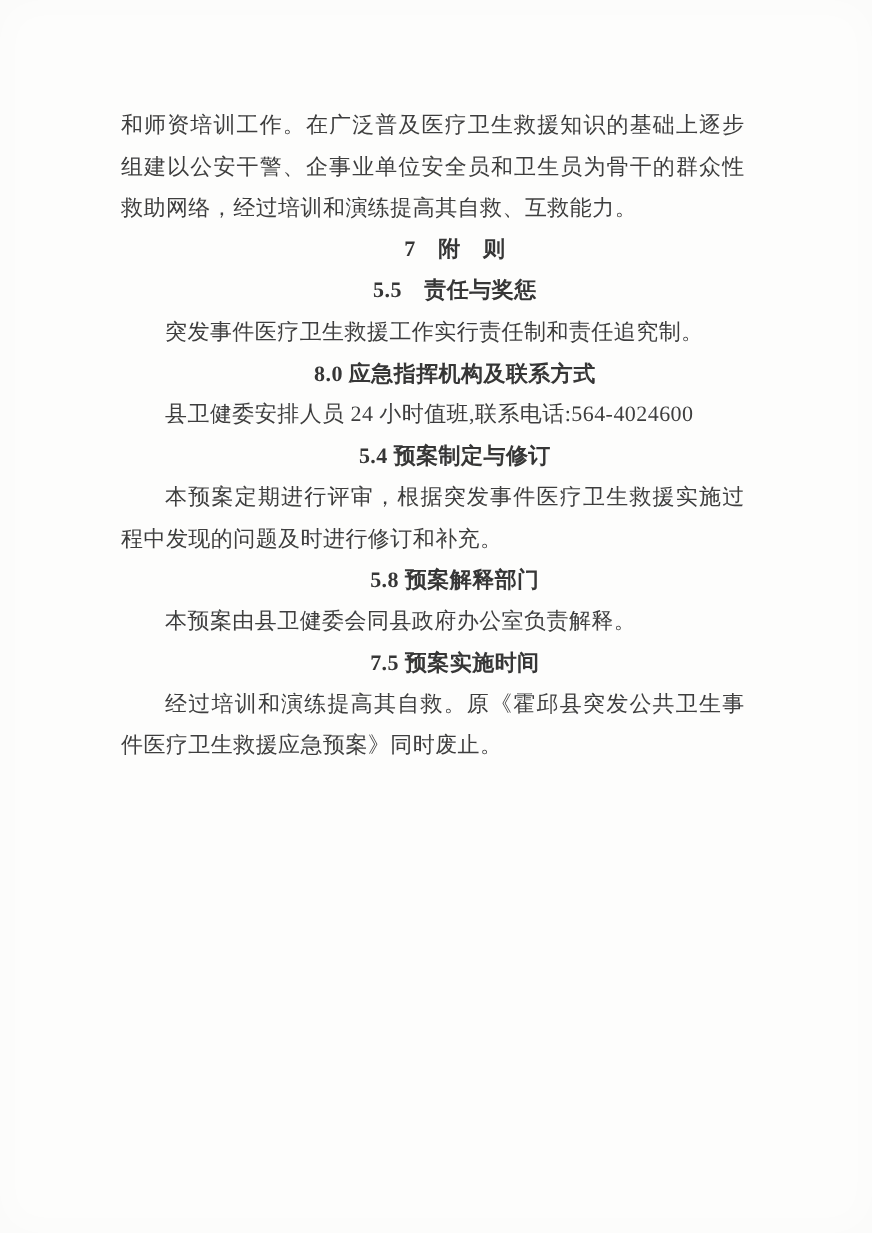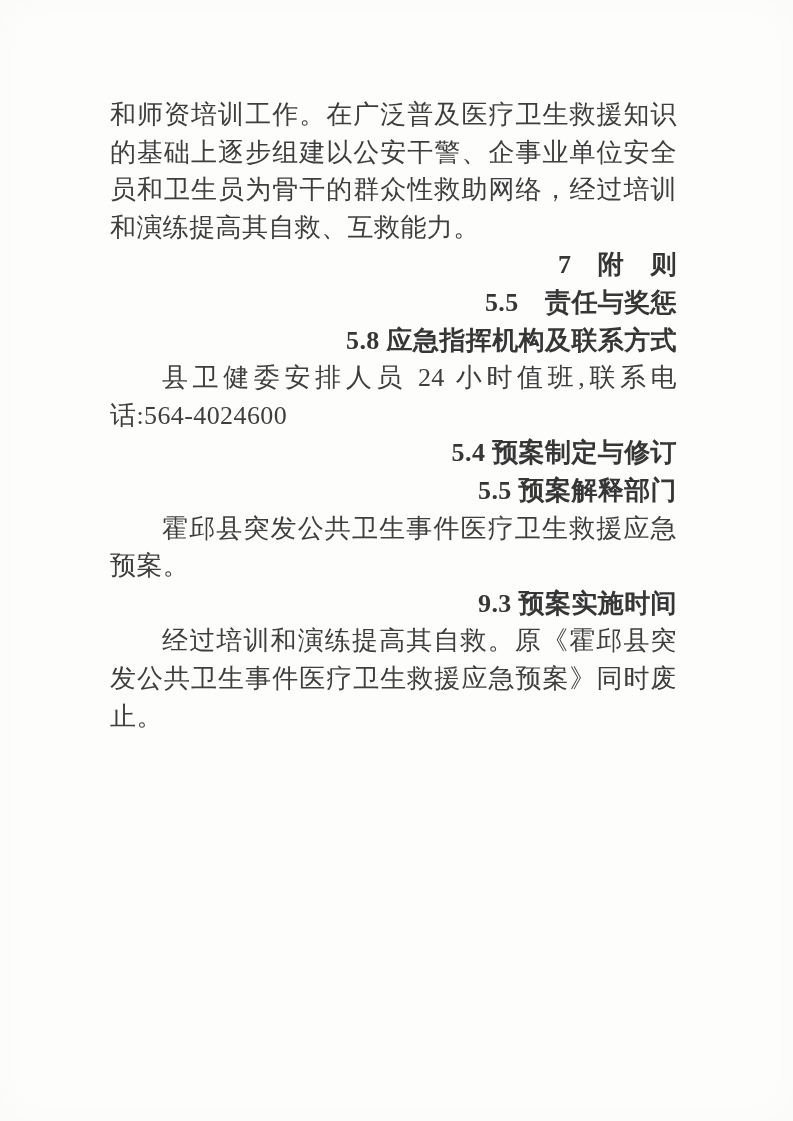--- a/index.html
+++ b/index.html
@@ -16,44 +16,46 @@
     overflow: hidden;
     font-family: "Liberation Serif", "DejaVu Serif", serif;
     box-shadow: inset 0 0 40px rgba(0,0,0,0.015);
   }
   .content {
     position: absolute;
     left: 110px;
     top: 96px;
     width: 567px;
     color: #3e3e3e;
-    font-size: 26px;
+    font-size: 20px;
     line-height: 37.6px;
     letter-spacing: 0.4px;
     text-align: justify;
   }
   .block { margin: 0; }
   .para { text-indent: 0; font-weight: 400; }
   .para.indent { text-indent: 2em; }
   .heading {
     font-weight: 700;
     text-indent: 2em;
     color: #363636;
-    text-align: right;
+    text-align: center;
   }
 </style>
 </head>
 <body>
 
 <div class="page">
   <div class="content" id="doc-content">
       <div class="block para">和师资培训工作。在广泛普及医疗卫生救援知识的基础上逐步组建以公安干警、企事业单位安全员和卫生员为骨干的群众性救助网络，经过培训和演练提高其自救、互救能力。</div>
       <div class="block heading">7　附　则</div>
       <div class="block heading">5.5　责任与奖惩</div>
-      <div class="block heading">5.8 应急指挥机构及联系方式</div>
+      <div class="block para indent">突发事件医疗卫生救援工作实行责任制和责任追究制。</div>
+      <div class="block heading">8.0 应急指挥机构及联系方式</div>
       <div class="block para indent">县卫健委安排人员 24 小时值班,联系电话:564-4024600</div>
       <div class="block heading">5.4 预案制定与修订</div>
-      <div class="block heading">5.5 预案解释部门</div>
-      <div class="block para indent">霍邱县突发公共卫生事件医疗卫生救援应急预案。</div>
-      <div class="block heading">9.3 预案实施时间</div>
+      <div class="block para indent">本预案定期进行评审，根据突发事件医疗卫生救援实施过程中发现的问题及时进行修订和补充。</div>
+      <div class="block heading">5.8 预案解释部门</div>
+      <div class="block para indent">本预案由县卫健委会同县政府办公室负责解释。</div>
+      <div class="block heading">7.5 预案实施时间</div>
       <div class="block para indent">经过培训和演练提高其自救。原《霍邱县突发公共卫生事件医疗卫生救援应急预案》同时废止。</div>
     </div>
 </div>
 
 </body></html>

